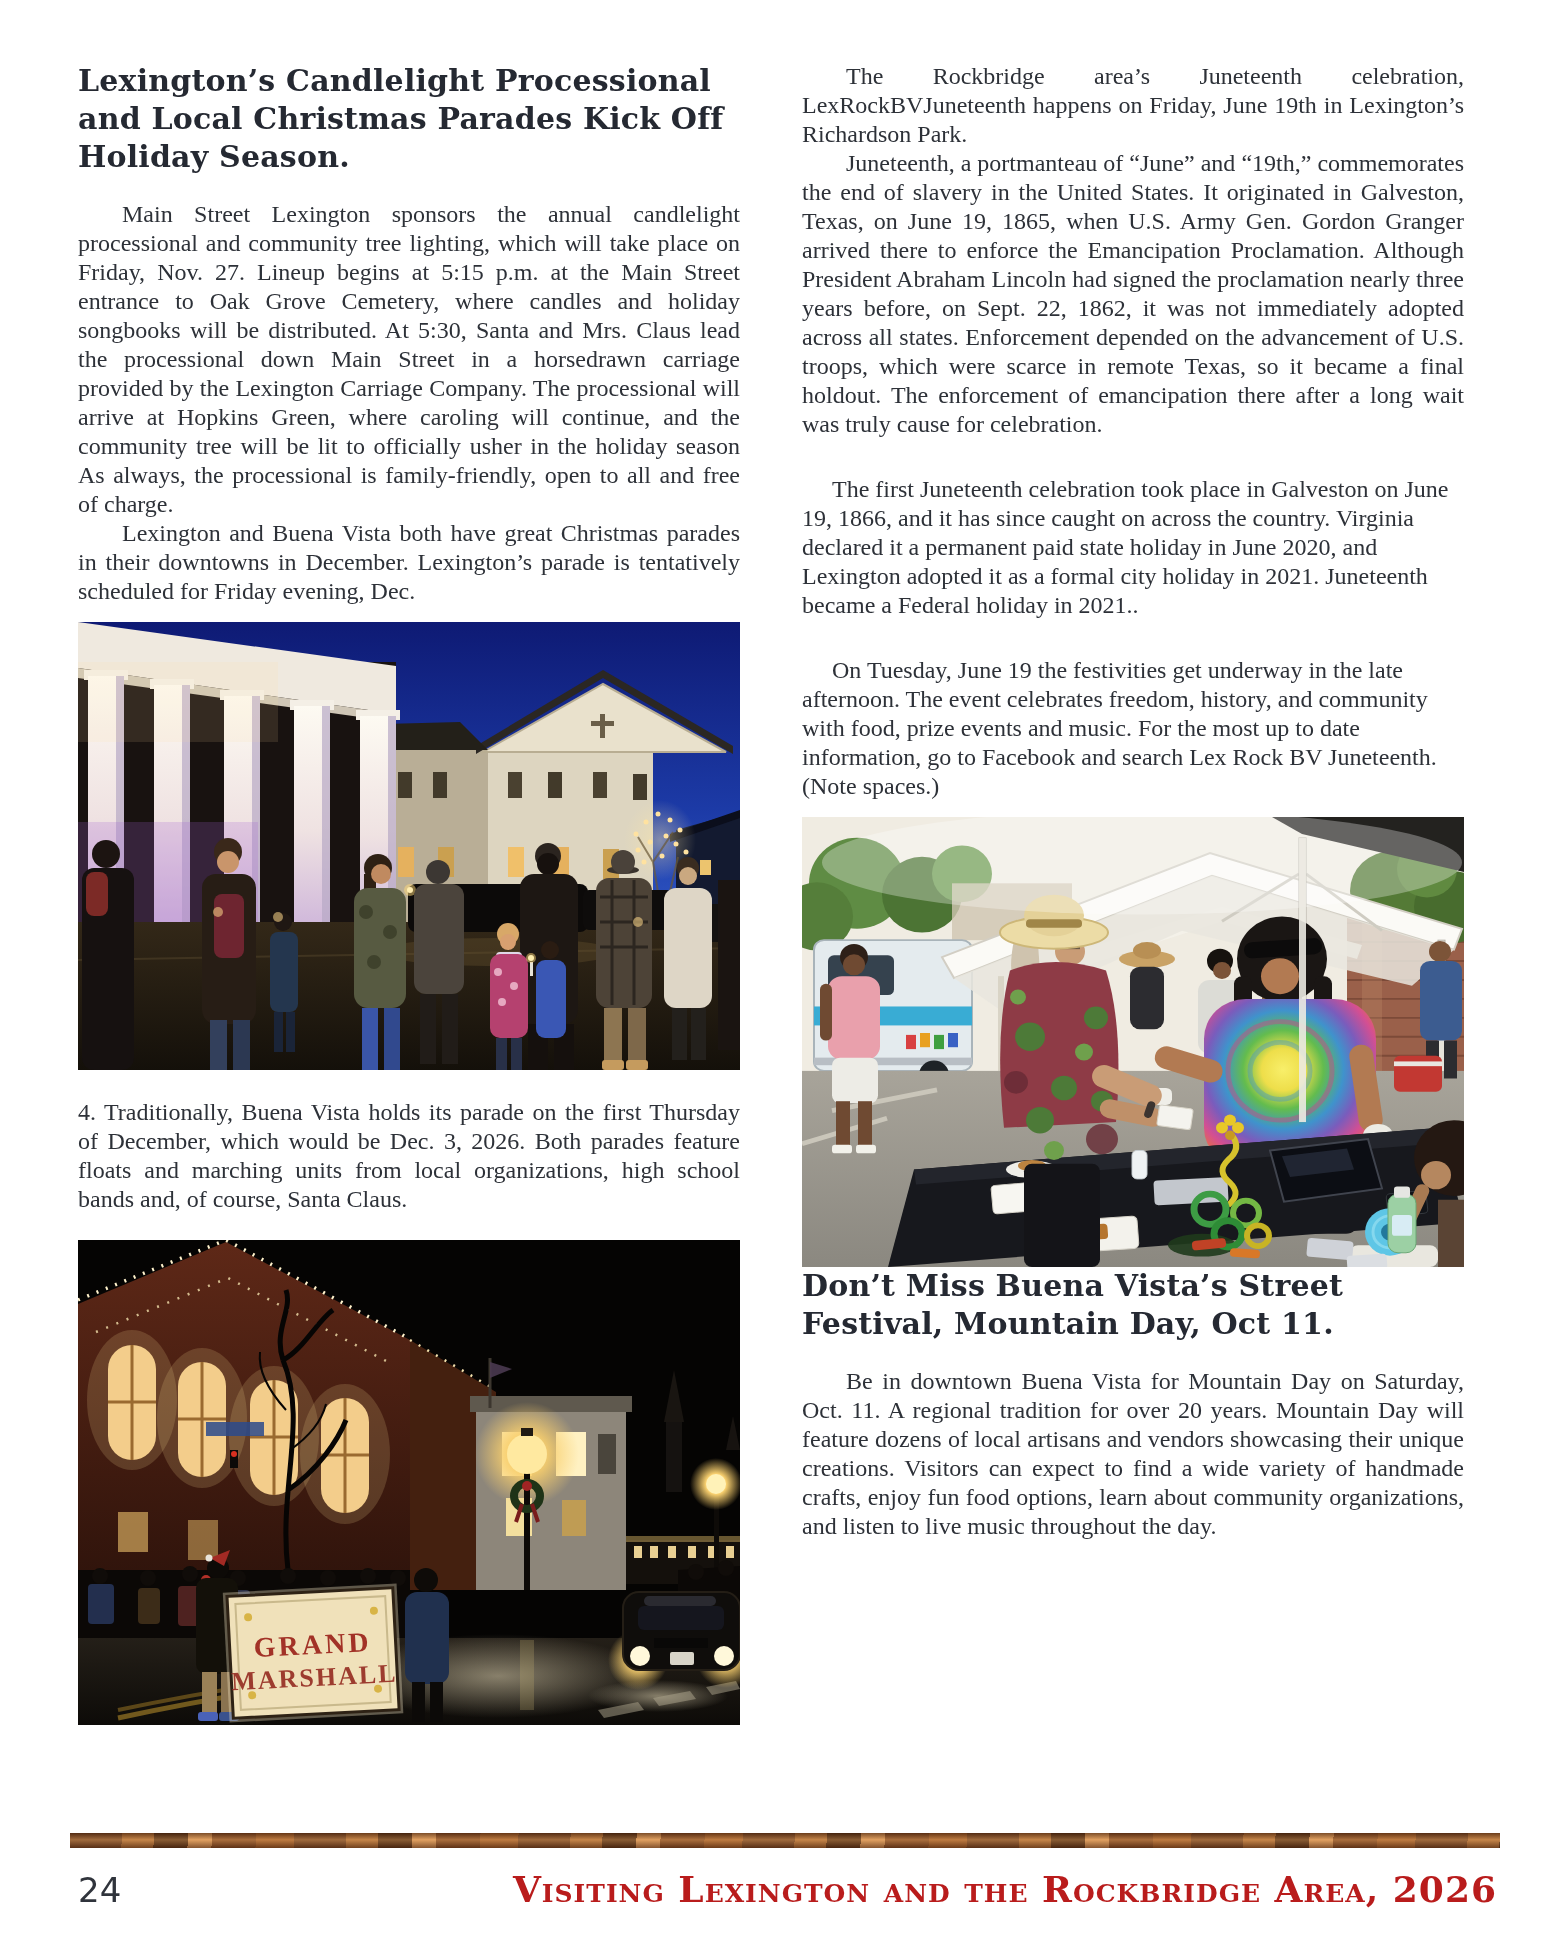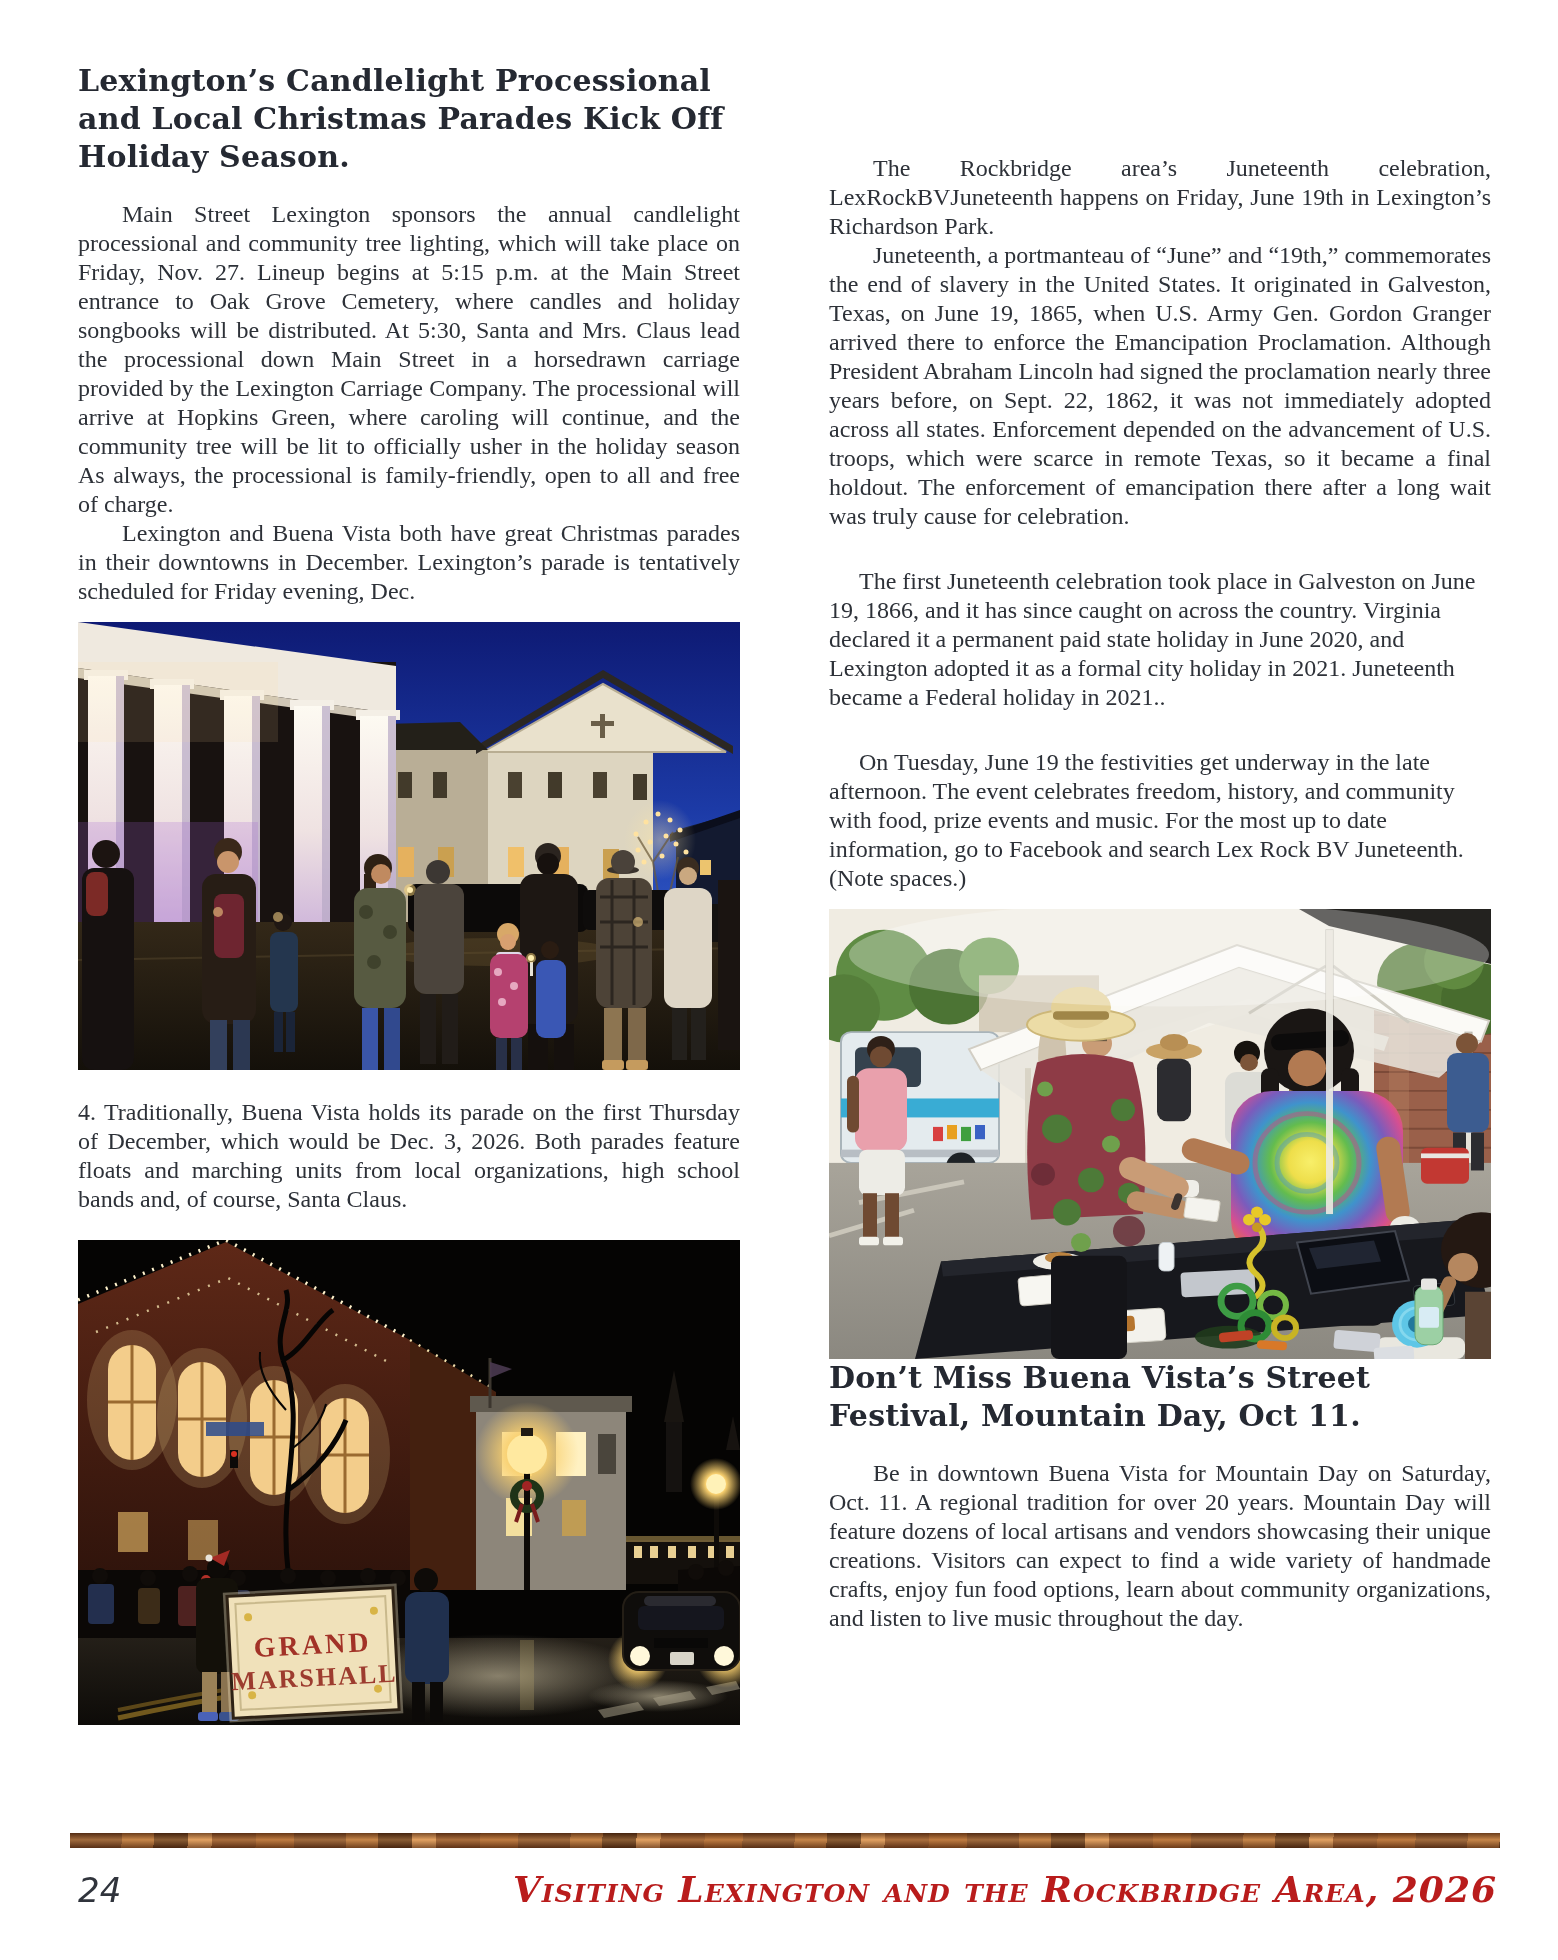--- a/index.html
+++ b/index.html
@@ -1,21 +1,21 @@
 <!DOCTYPE html>
 <html><head>
 <meta charset="utf-8">
 <style>
   html,body{margin:0;padding:0;}
   body{
     width:1558px;height:1960px;position:relative;overflow:hidden;
     background:#ffffff;color:#2d3138;
     font-family:"Liberation Serif", serif;
   }
-  .cols{display:flex;gap:89px;padding:62px 61px 0 78px;align-items:center;}
+  .cols{display:flex;gap:62px;padding:62px 61px 0 78px;}
   .col{width:662px;flex:0 0 662px;}
   h2.head{
     font-family:"DejaVu Serif", serif;font-weight:bold;
     font-size:30px;line-height:38px;letter-spacing:.2px;
     color:#252932;margin:0 0 24px 0;
   }
   p.p{
     margin:0;font-size:24px;line-height:29px;
     text-align:justify;text-indent:44px;color:#2d3138;
   }
@@ -32,21 +32,21 @@
   .bannertext{font-family:"Liberation Serif",serif;font-weight:bold;font-size:28px;fill:#a23227;letter-spacing:3px;text-anchor:middle;}
   .bannertext2{font-family:"Liberation Serif",serif;font-weight:bold;font-size:26px;fill:#972f24;letter-spacing:2px;text-anchor:middle;opacity:.92;}
   .woodbar{
     position:absolute;left:70px;right:58px;top:1833px;height:15px;
     background:
       linear-gradient(180deg, rgba(50,24,8,.55), rgba(255,205,130,.28) 45%, rgba(50,24,8,.5)),
       repeating-linear-gradient(93deg,#7c4523 0 52px,#b06a33 52px 84px,#5c3116 84px 118px,#d79054 118px 142px,#8a4a22 142px 186px,#a65c28 186px 224px);
   }
   .footer-row{
     position:absolute;left:78px;right:61px;top:1868px;
-    display:flex;justify-content:space-between;align-items:baseline;font-style:italic;
+    display:flex;justify-content:space-between;align-items:baseline;
   }
   .page-num{
     font-family:"DejaVu Sans", sans-serif;font-size:34px;color:#30343c;
   }
   .footer-title{
     font-family:"DejaVu Serif", serif;font-variant:small-caps;font-weight:bold;
     font-size:36px;letter-spacing:1px;color:#b91c1c;
   }
 </style>
 </head>

